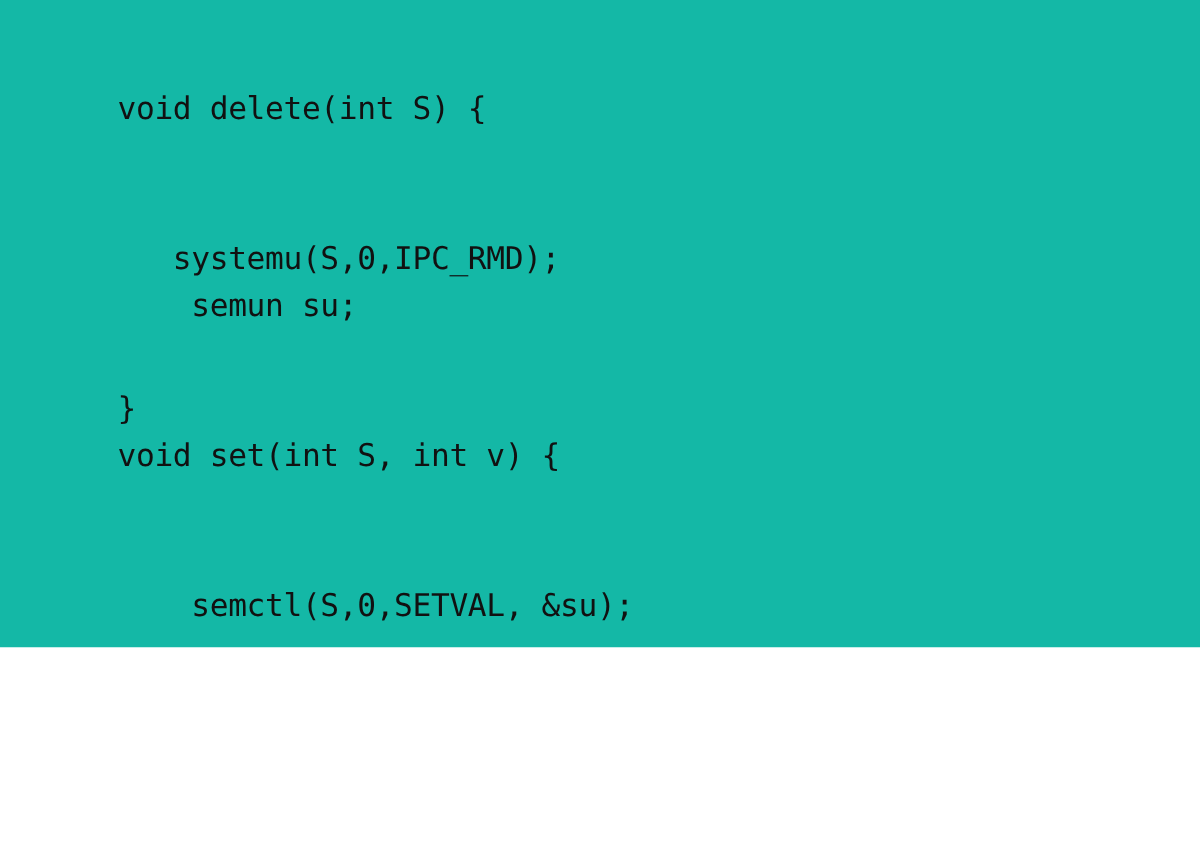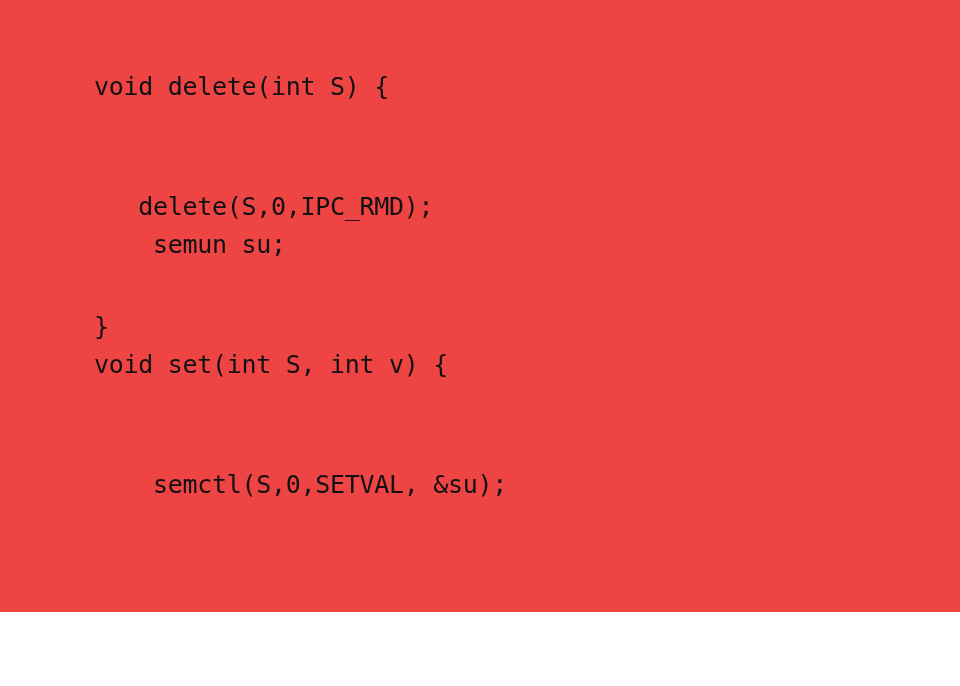--- a/index.html
+++ b/index.html
@@ -5,22 +5,22 @@
 <style>
   html, body {
     margin: 0;
     padding: 0;
     background: #ffffff;
   }
 
   #slide {
     position: relative;
     width: 960px;
-    height: 612px;
-    background: #ef4444;
+    height: 518px;
+    background: #14b8a6;
     overflow: hidden;
     font-family: "Liberation Serif", "DejaVu Serif", serif;
     color: #000000;
   }
 
   
   .code-block {
     position: absolute;
     left: 94px;
     font-family: "DejaVu Sans Mono", "Liberation Mono", monospace;
@@ -73,21 +73,21 @@
     white-space: nowrap;
   }
 </style>
 </head>
 <body>
 
 <div id="slide">
 
   <div class="code-block" id="code-block-delete">
     <span class="code-line">void delete(int S) {</span>
-    <span class="code-line">   delete(S,0,IPC_RMD);</span>
+    <span class="code-line">   systemu(S,0,IPC_RMD);</span>
     <span class="code-line">}</span>
   </div>
 
   <div class="code-block" id="code-block-set">
     <span class="code-line">    semun su;</span>
     <span class="code-line">void set(int S, int v) {</span>
     <span class="code-line">    semctl(S,0,SETVAL, &amp;su);</span>
     
   </div>
 

